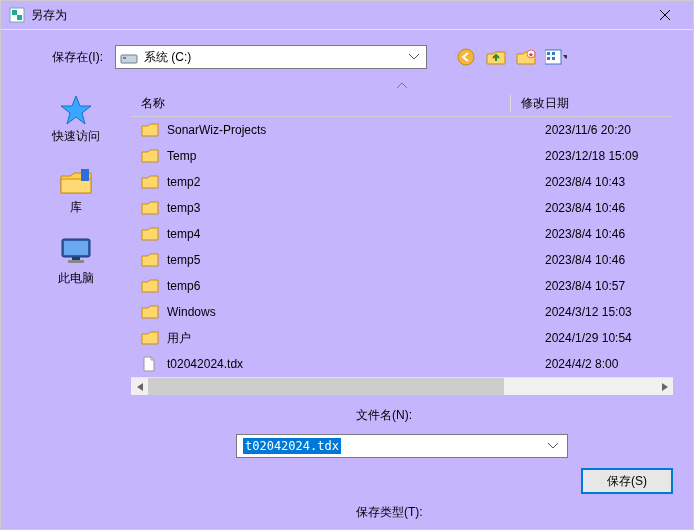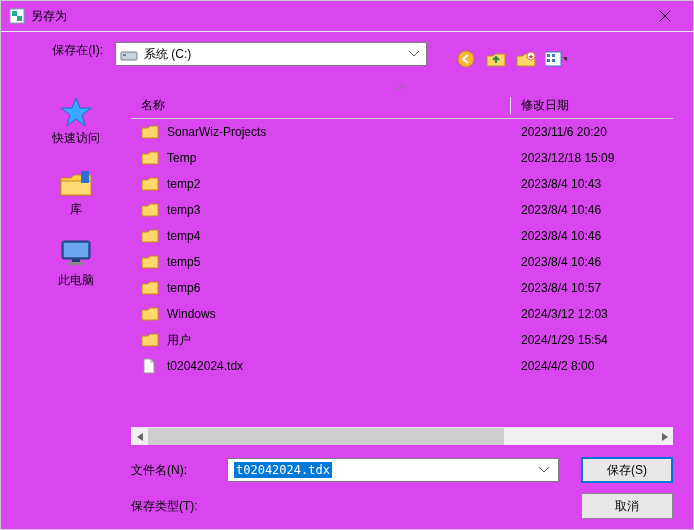--- a/index.html
+++ b/index.html
@@ -6,21 +6,21 @@
     margin: 0;
     padding: 0;
     font-family: "Microsoft YaHei", "Segoe UI", Tahoma, sans-serif;
     font-size: 12px;
     background: #fff;
     color: #000;
   }
   .window {
     width: 694px;
     height: 530px;
-    background: #d946ef;
+    background: #c4b5fd;
     position: relative;
     box-sizing: border-box;
     display: flex;
     flex-direction: column;
     border: 1px solid #ccc;
   }
   
   .titlebar {
     height: 30px;
     display: flex;
@@ -49,20 +49,21 @@
     flex: 1;
     display: flex;
     flex-direction: column;
     padding: 4px 20px 10px 20px;
     box-sizing: border-box;
   }
 
   
   .top-row {
     display: flex;
+    align-items: center;
     height: 34px;
     gap: 8px;
     margin-top: 6px;
   }
   .top-row .lbl {
     width: 82px;
     text-align: right;
     padding-right: 4px;
   }
   .path-combo {
@@ -152,20 +153,21 @@
   .col-name { width: 380px; border-right: 1px solid #e0e0e0; }
   .col-date { flex: 1; }
   .list-rows {
     flex: 1;
     overflow: hidden;
   }
   .row {
     display: flex;
     height: 26px;
     align-items: center;
+    gap: 24px;
   }
   .row .cell-name {
     width: 380px;
     display: flex;
     align-items: center;
     gap: 8px;
     padding-left: 10px;
     box-sizing: border-box;
     white-space: nowrap;
   }
@@ -204,21 +206,22 @@
   .bottom {
     margin-top: 12px;
     display: flex;
     flex-direction: column;
     gap: 10px;
     padding-left: 110px;
   }
   .form-row {
     display: flex;
     align-items: center;
-    gap: 4px;
+    gap: 10px;
+    flex-direction: column;
   }
   .form-row .lbl {
     width: 92px;
   }
   .combo {
     width: 332px;
     height: 24px;
     border: 1px solid #7a7a7a;
     background: #fff;
     display: flex;
@@ -455,32 +458,32 @@
             </div>
             <div class="row">
               <div class="cell-name">
                 <span class="folder-icon">
                   <svg width="18" height="16">
                     <path d="M1 4 L7 4 L9 2 L17 2 L17 14 L1 14 Z" fill="#ffd86b" stroke="#c78b16"></path>
                   </svg>
                 </span>
                 <span>Windows</span>
               </div>
-              <div class="cell-date">2024/3/12 12:03</div>
+              <div class="cell-date">2024/3/12 15:03</div>
             </div>
             <div class="row">
               <div class="cell-name">
                 <span class="folder-icon">
                   <svg width="18" height="16">
                     <path d="M1 4 L7 4 L9 2 L17 2 L17 14 L1 14 Z" fill="#ffd86b" stroke="#c78b16"></path>
                   </svg>
                 </span>
                 <span>用户</span>
               </div>
-              <div class="cell-date">2024/1/29 15:54</div>
+              <div class="cell-date">2024/1/29 10:54</div>
             </div>
             <div class="row">
               <div class="cell-name">
                 <span class="file-icon">
                   <svg width="16" height="16">
                     <path d="M3 1 L10 1 L13 4 L13 15 L3 15 Z" fill="#fff" stroke="#999"></path>
                     <path d="M10 1 L10 4 L13 4" fill="none" stroke="#999"></path>
                   </svg>
                 </span>
                 <span>t02042024.tdx</span>

